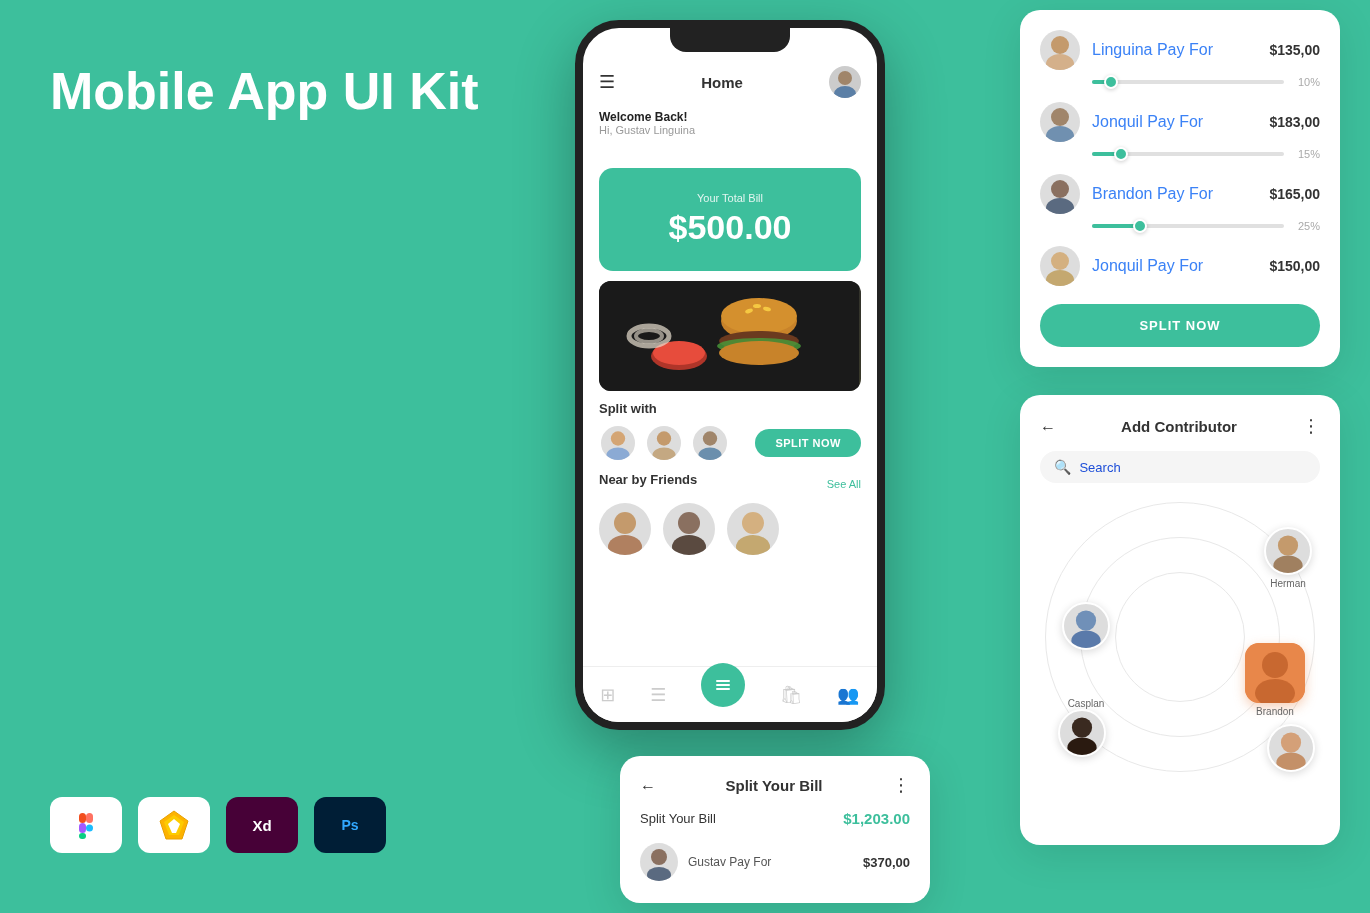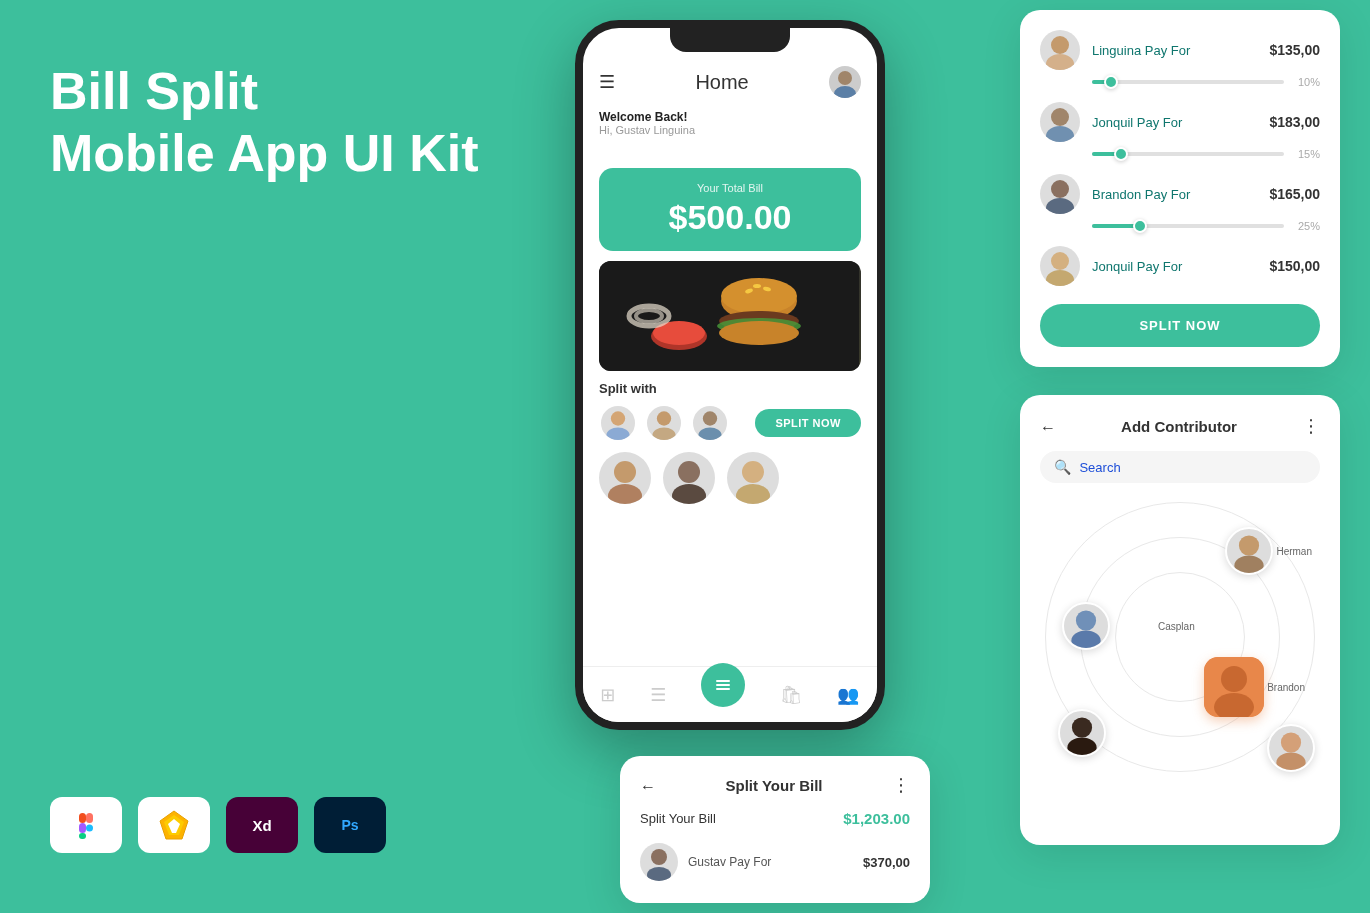--- a/index.html
+++ b/index.html
@@ -81,38 +81,38 @@
       overflow: hidden;
     }
     .phone-header {
       display: flex;
       align-items: center;
       justify-content: space-between;
       margin-bottom: 12px;
       margin-top: 8px;
     }
     .hamburger-icon { font-size: 18px; color: #333; }
-    .phone-header-title { font-size: 20px; font-weight: 400; color: #333; }
+    .phone-header-title { font-size: 15px; font-weight: 700; color: #333; }
     .avatar-small {
       width: 32px;
       height: 32px;
       border-radius: 50%;
       background: #ccc;
       overflow: hidden;
       display: flex;
       align-items: center;
       justify-content: center;
       font-size: 16px;
     }
     .welcome-text h2 { font-size: 12px; font-weight: 700; color: #222; }
     .welcome-text p { font-size: 11px; color: #999; margin-bottom: 12px; }
     .bill-card {
       background: #3dbf9c;
       border-radius: 14px;
-      padding: 14px 16px;
+      padding: 24px 16px;
       text-align: center;
       margin-bottom: 10px;
       margin-top: 32px;
     }
     .bill-card-label { font-size: 11px; color: rgba(255,255,255,0.85); margin-bottom: 4px; }
     .bill-card-amount { font-size: 34px; font-weight: 800; color: white; }
     .food-image {
       width: 100%;
       height: 110px;
       background: linear-gradient(135deg, #1a1a1a 0%, #2d2d2d 50%, #3a3a2a 100%);
@@ -223,21 +223,21 @@
       border-radius: 50%;
       background: #ddd;
       font-size: 22px;
       display: flex;
       align-items: center;
       justify-content: center;
       margin-right: 12px;
       flex-shrink: 0;
       overflow: hidden;
     }
-    .person-name { font-size: 13px; font-weight: 500; color: #0f766e; flex: 1; }
+    .person-name { font-size: 16px; font-weight: 500; color: #3b82f6; flex: 1; }
     .person-amount { font-size: 14px; font-weight: 700; color: #333; text-align: right; }
     .slider-row {
       display: flex;
       align-items: center;
       margin-bottom: 14px;
       margin-top: -8px;
       padding-left: 52px;
     }
     .slider-track {
       flex: 1;
@@ -320,21 +320,21 @@
       position: absolute;
       border: 1px solid #e8e8e8;
       border-radius: 50%;
     }
     .ring-outer { width: 270px; height: 270px; top: 5px; left: 5px; }
     .ring-mid { width: 200px; height: 200px; top: 40px; left: 40px; }
     .ring-inner { width: 130px; height: 130px; top: 75px; left: 75px; }
     .contrib-avatar {
       position: absolute;
       display: flex;
-      flex-direction: row;
+      flex-direction: column;
       align-items: center;
       gap: 3px;
     }
     .contrib-avatar-img {
       width: 48px;
       height: 48px;
       border-radius: 50%;
       background: #ddd;
       font-size: 26px;
       display: flex;
@@ -405,21 +405,20 @@
     }
     .syb-person-name { font-size: 12px; color: #555; flex: 1; }
     .syb-person-amount { font-size: 13px; font-weight: 700; color: #333; }
   </style>
 </head>
 <body>
 
 <div style="position:absolute;inset:0;background:#3dbf9c;"></div>
 
 <div class="left-title">
-  <div>Bill Split</div>
   <div>Mobile App UI Kit</div>
 </div>
 
 <div class="tool-icons">
   <div class="tool-icon tool-figma">
 
     <svg width="28" height="28" viewBox="0 0 28 28">
       <rect x="7" y="2" width="7" height="10" rx="3.5" fill="#F24E1E"></rect>
       <rect x="14" y="2" width="7" height="10" rx="3.5" fill="#FF7262"></rect>
       <rect x="7" y="12" width="7" height="10" rx="3.5" fill="#A259FF"></rect>
@@ -509,20 +508,24 @@
         </div>
         <div class="split-avatar">
           <svg width="38" height="38" viewBox="0 0 38 38">
               <circle cx="19" cy="14" r="8" fill="#a0856a"></circle>
               <ellipse cx="19" cy="33" rx="13" ry="9" fill="#6b8fad"></ellipse>
             </svg>
         </div>
         <button class="split-now-btn">SPLIT NOW</button>
       </div>
 
+      <div class="nearby-header">
+        <span class="split-section-title">Near by Friends</span>
+        <span class="see-all">See All</span>
+      </div>
       <div class="nearby-avatars">
         <div class="nearby-avatar">
           <svg width="52" height="52" viewBox="0 0 52 52">
               <circle cx="26" cy="20" r="11" fill="#c49a6c"></circle>
               <ellipse cx="26" cy="44" rx="17" ry="12" fill="#b08060"></ellipse>
             </svg>
         </div>
         <div class="nearby-avatar">
           <svg width="52" height="52" viewBox="0 0 52 52">
               <circle cx="26" cy="20" r="11" fill="#8a7060"></circle>

